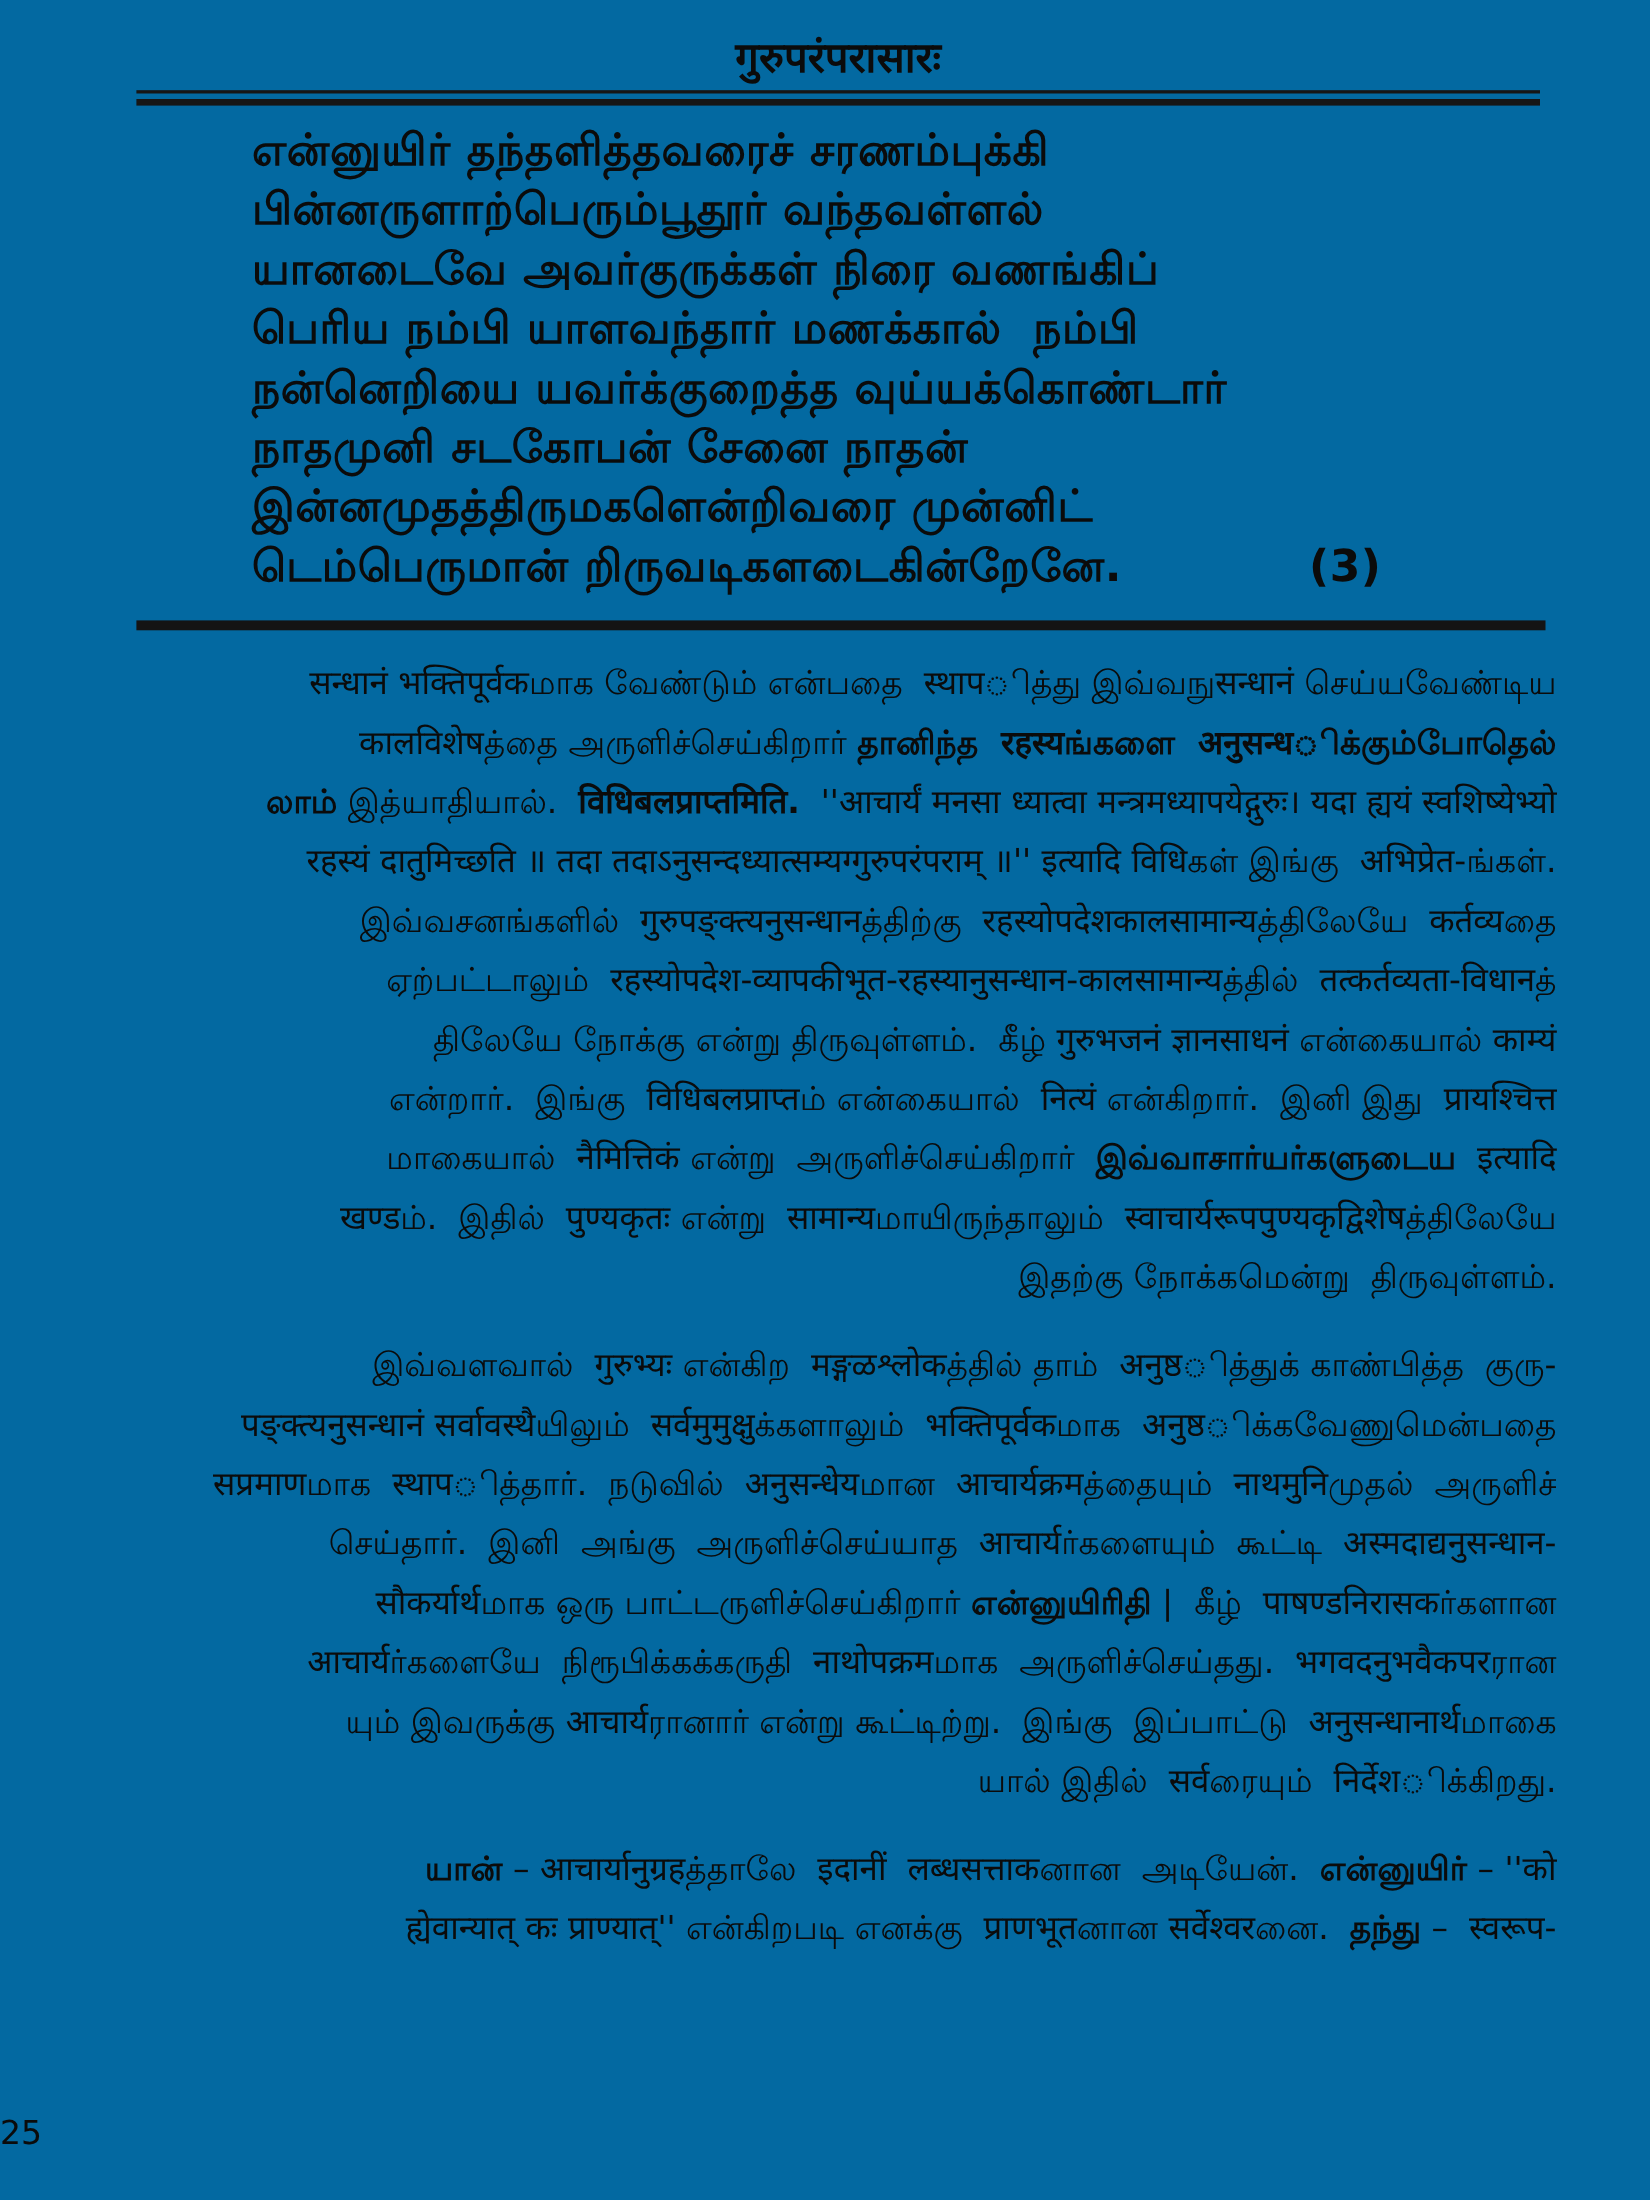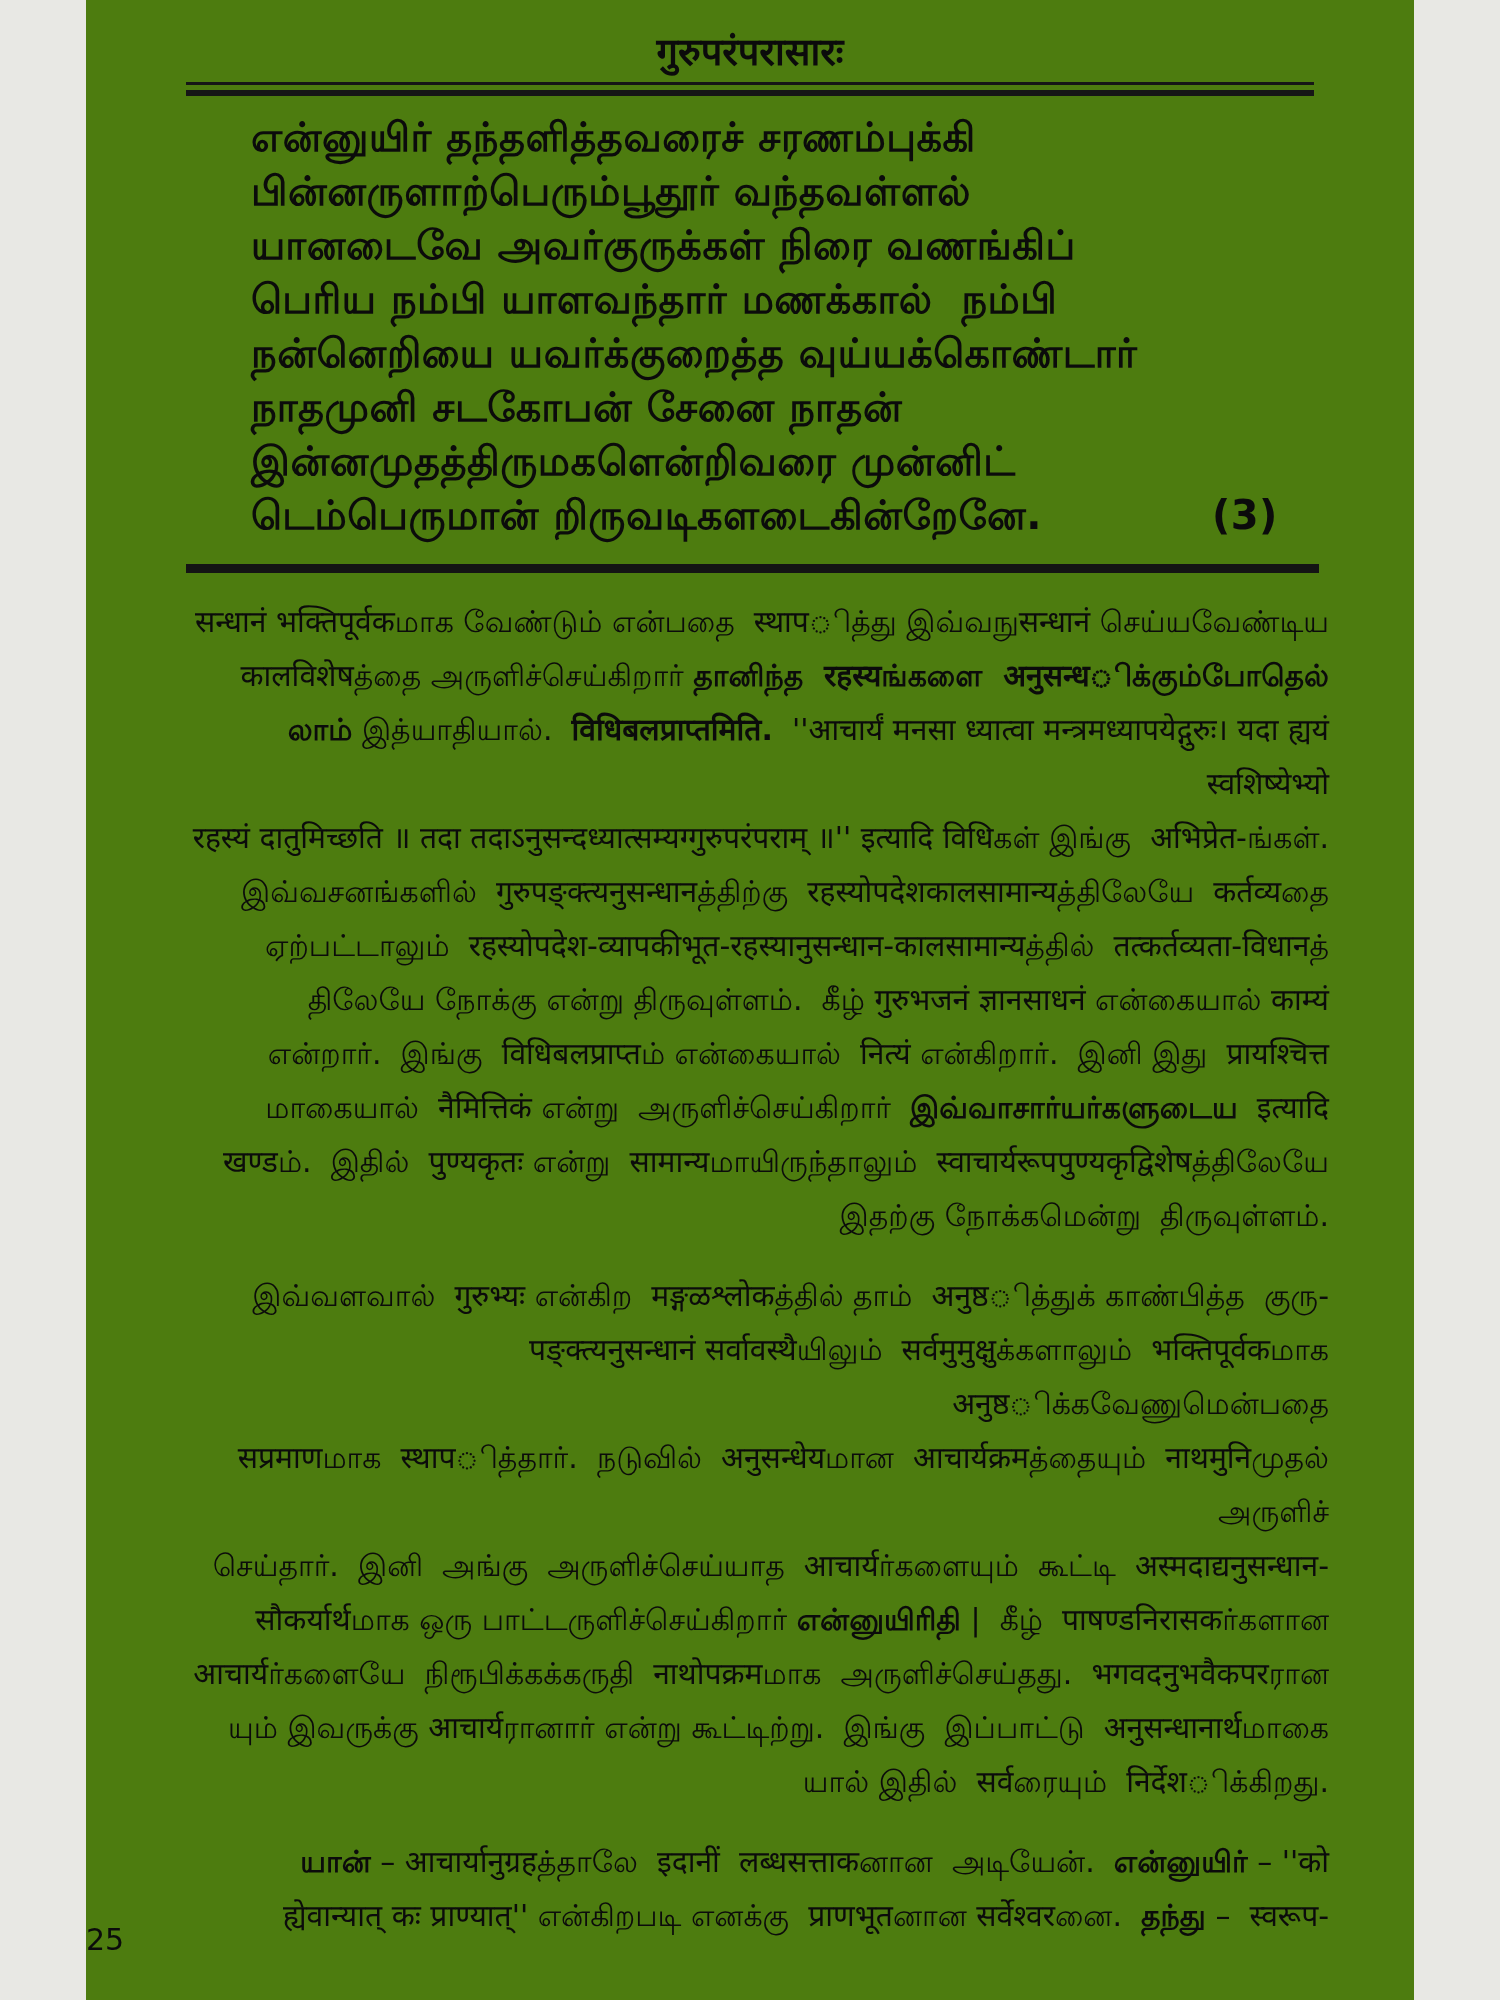--- a/index.html
+++ b/index.html
@@ -1,24 +1,25 @@
 <!DOCTYPE html>
 <html><head>
 <meta charset="utf-8">
 <style>
   html,body{margin:0;padding:0;background:#e8e8e4;}
   .page{
     position:relative;
-    width:1328px;height:2000px;
+    width:1500px;height:2000px;
     margin:0 auto;
-    background:#4d7c0f;
+    background:#0369a1;
     color:#0b0b0b;
     font-family:"DejaVu Sans","Liberation Sans",sans-serif;
     overflow:hidden;
     box-sizing:border-box;
+    padding-left:24px;
   }
   .header-title{
     text-align:center;
     padding-top:30px;
     font-size:38px;
     font-weight:700;
     line-height:1.2;
   }
   .header-rule{
     margin:6px 100px 0 100px;
@@ -26,21 +27,21 @@
     border-top:3px solid #161616;
     border-bottom:6px solid #161616;
   }
   .verse{
     margin:14px 85px 0 165px;
     font-size:40px;
     font-weight:700;
     line-height:54px;
     letter-spacing:0.5px;
   }
-  .verse-line{white-space:pre-wrap;}
+  .verse-line{white-space:pre-wrap;margin-left:40px;}
   .verse-number{margin-left:170px;font-weight:700;}
   .heavy-rule{
     margin:22px 95px 0 100px;
     height:9px;
     background:#141414;
   }
   .body-text{
     margin:22px 85px 0 100px;
     font-size:30px;
     line-height:54px;

